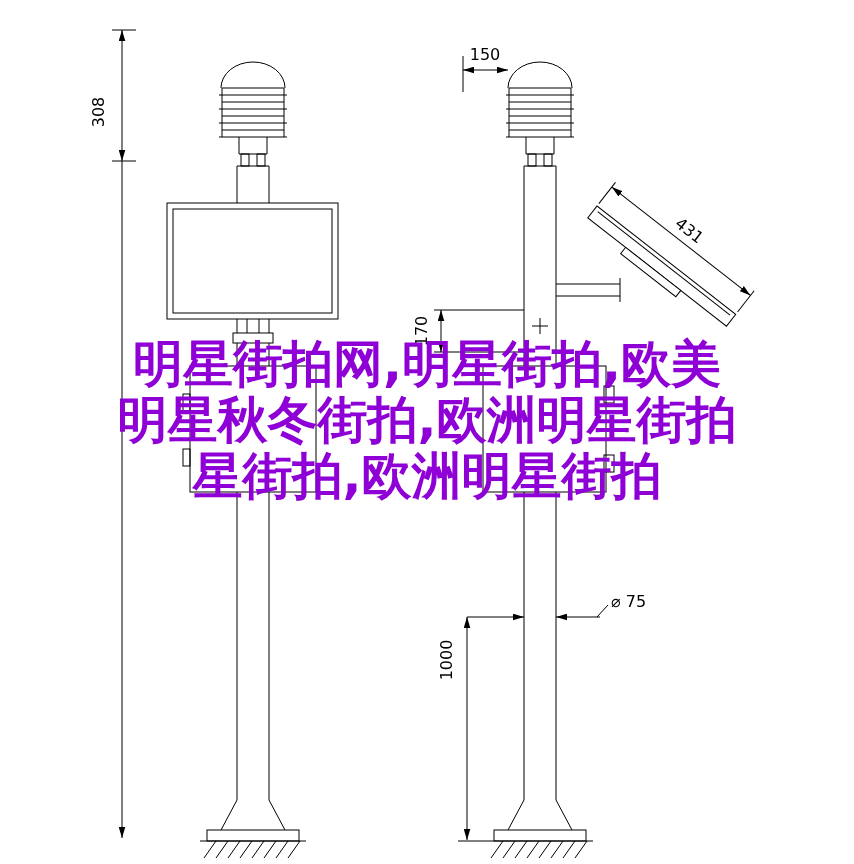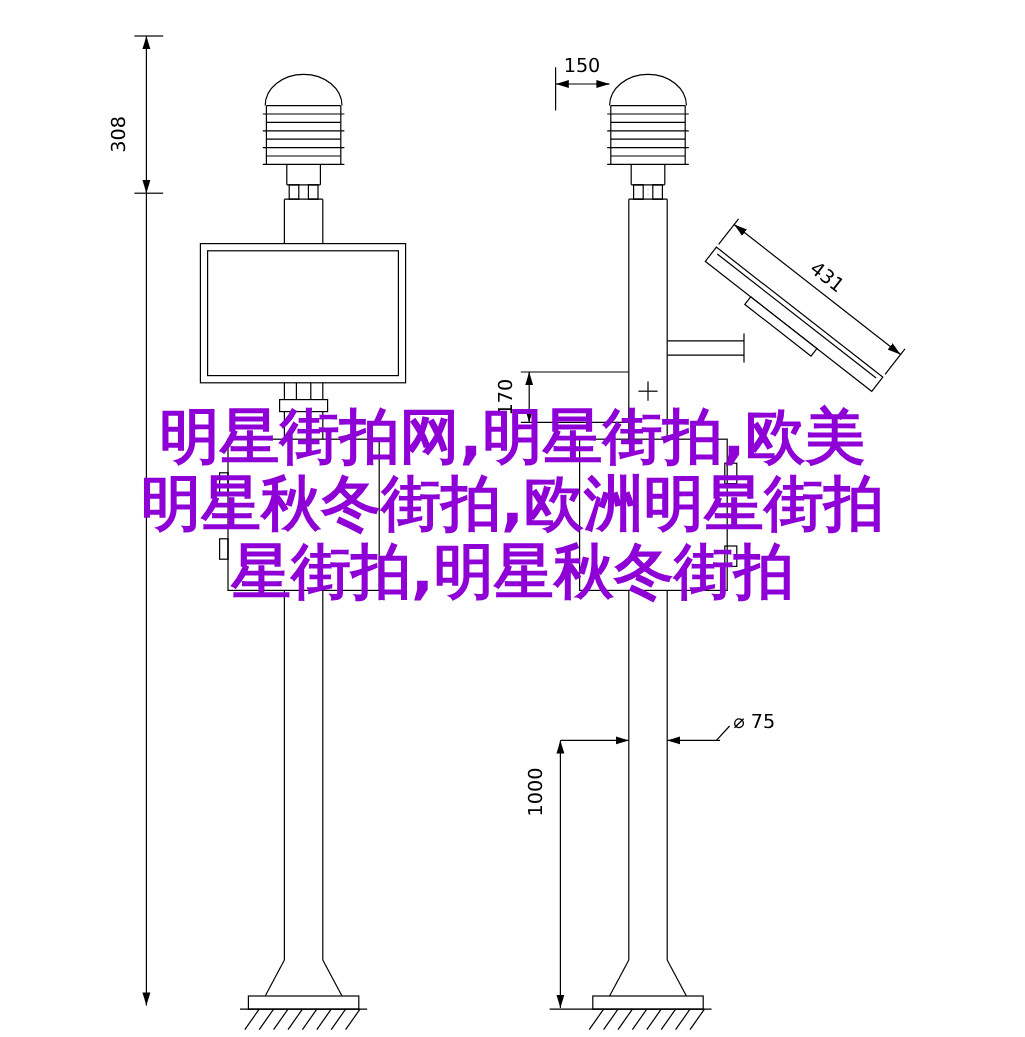--- a/index.html
+++ b/index.html
@@ -160,16 +160,16 @@
       <line x1="563" y1="841" x2="551" y2="858"></line>
       <line x1="575" y1="841" x2="563" y2="858"></line>
       <line x1="587" y1="841" x2="575" y2="858"></line>
     </g>
   </g>
 </svg>
 
 <div class="watermark" style="color: rgb(143, 0, 214);">
   <div>明星街拍网,明星街拍,欧美</div>
   <div>明星秋冬街拍,欧洲明星街拍</div>
-  <div>星街拍,明星秋冬街拍</div>
+  <div>星街拍,欧洲明星街拍</div>
 </div>
 
 </div>
 
 </body></html>

